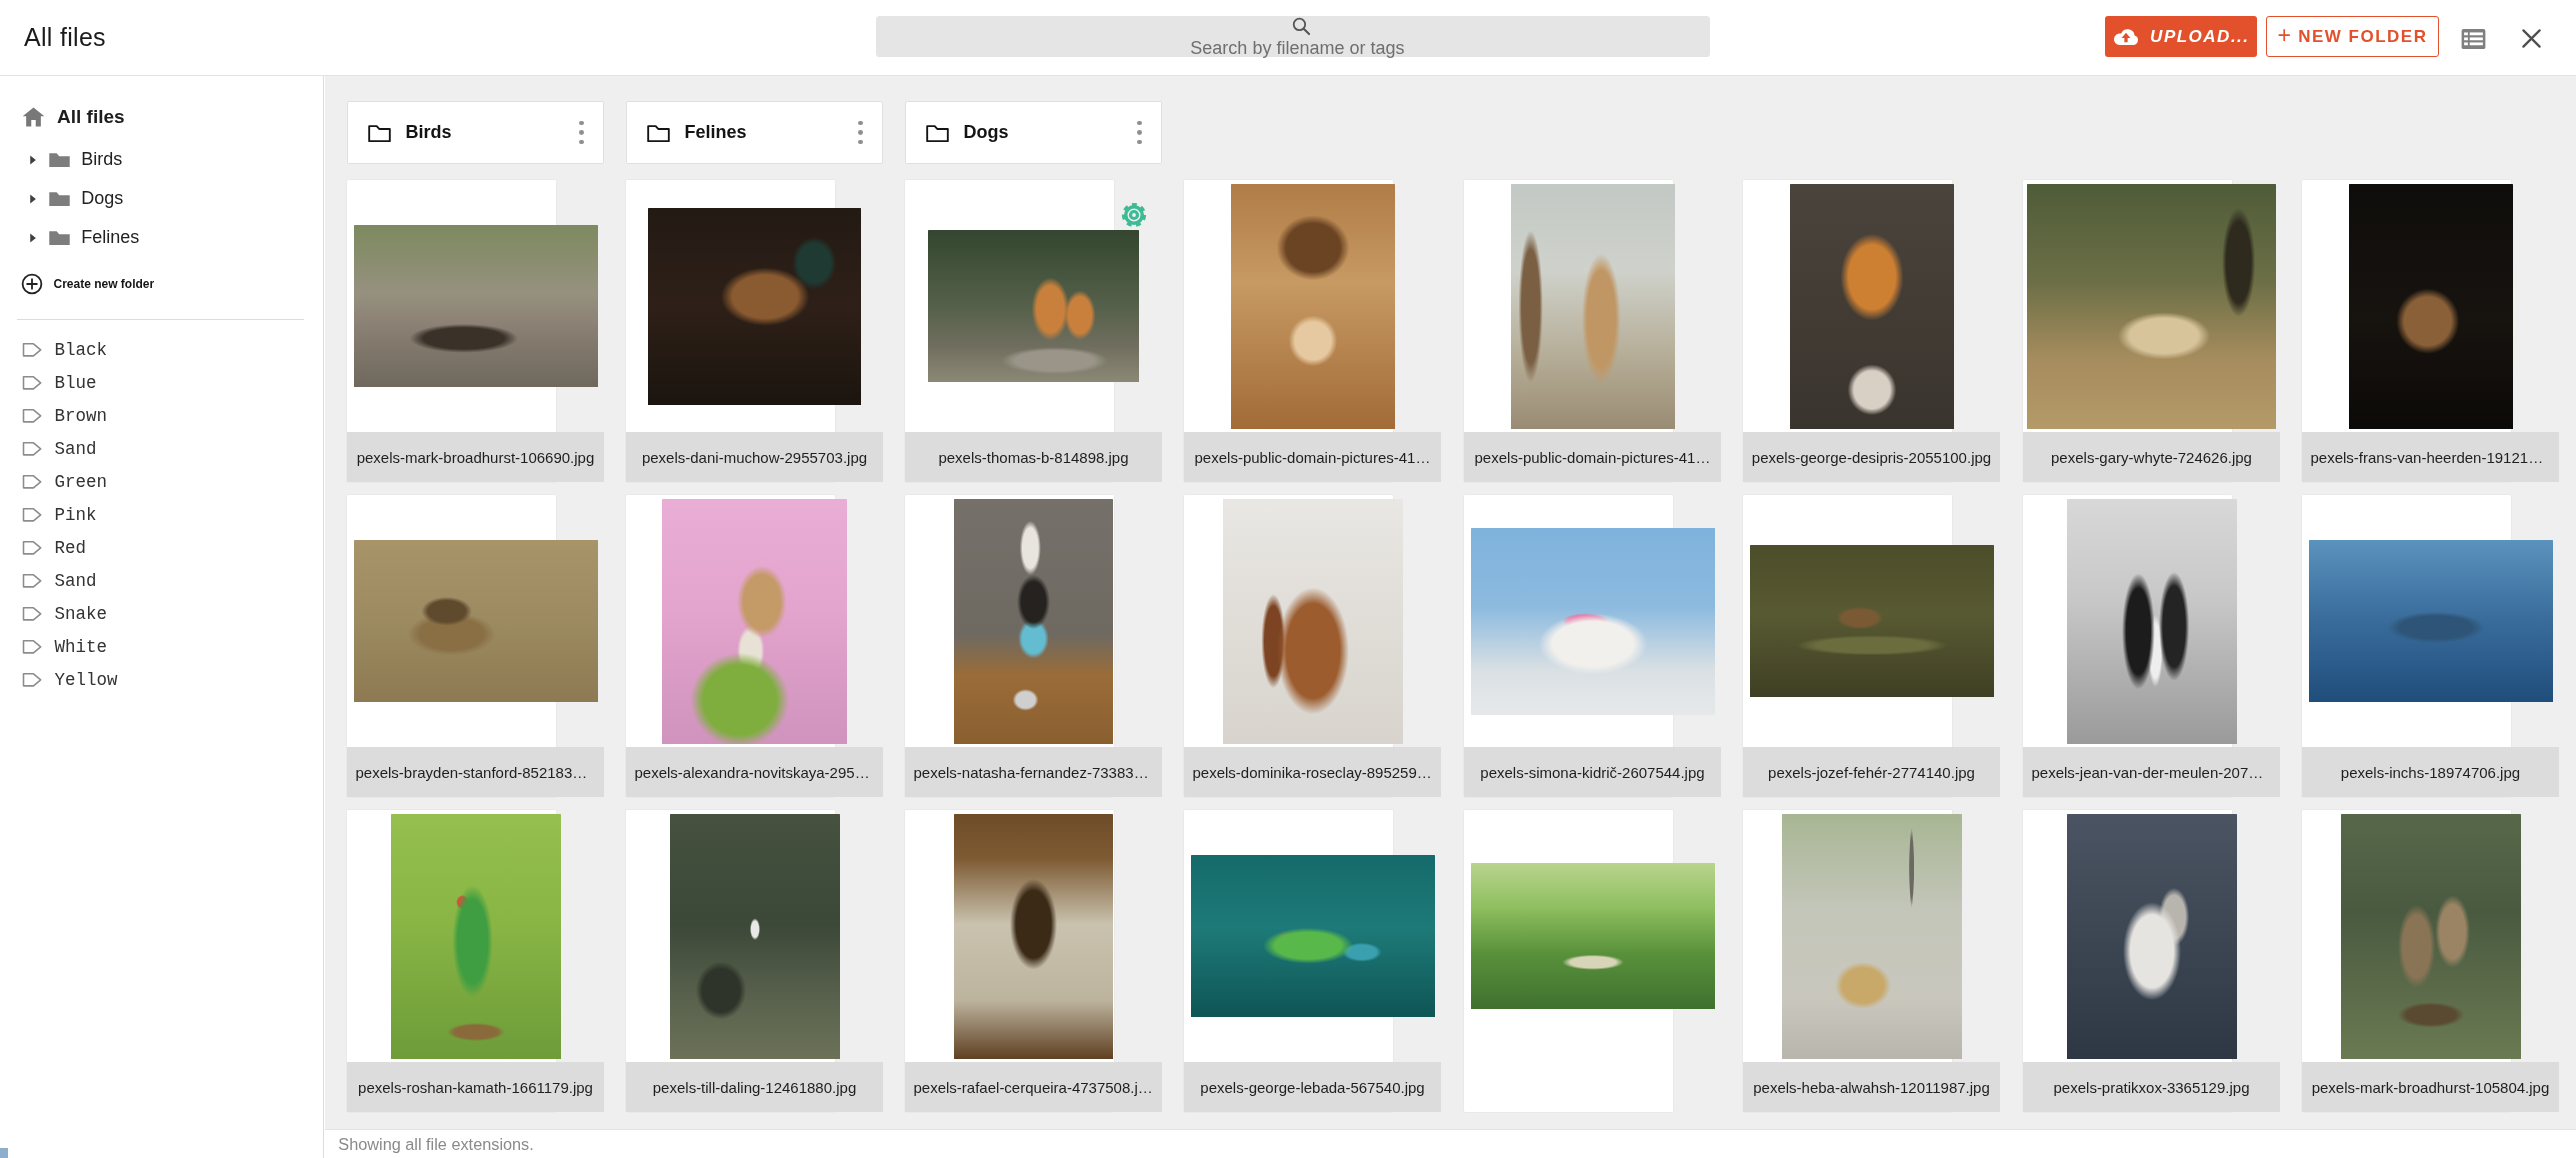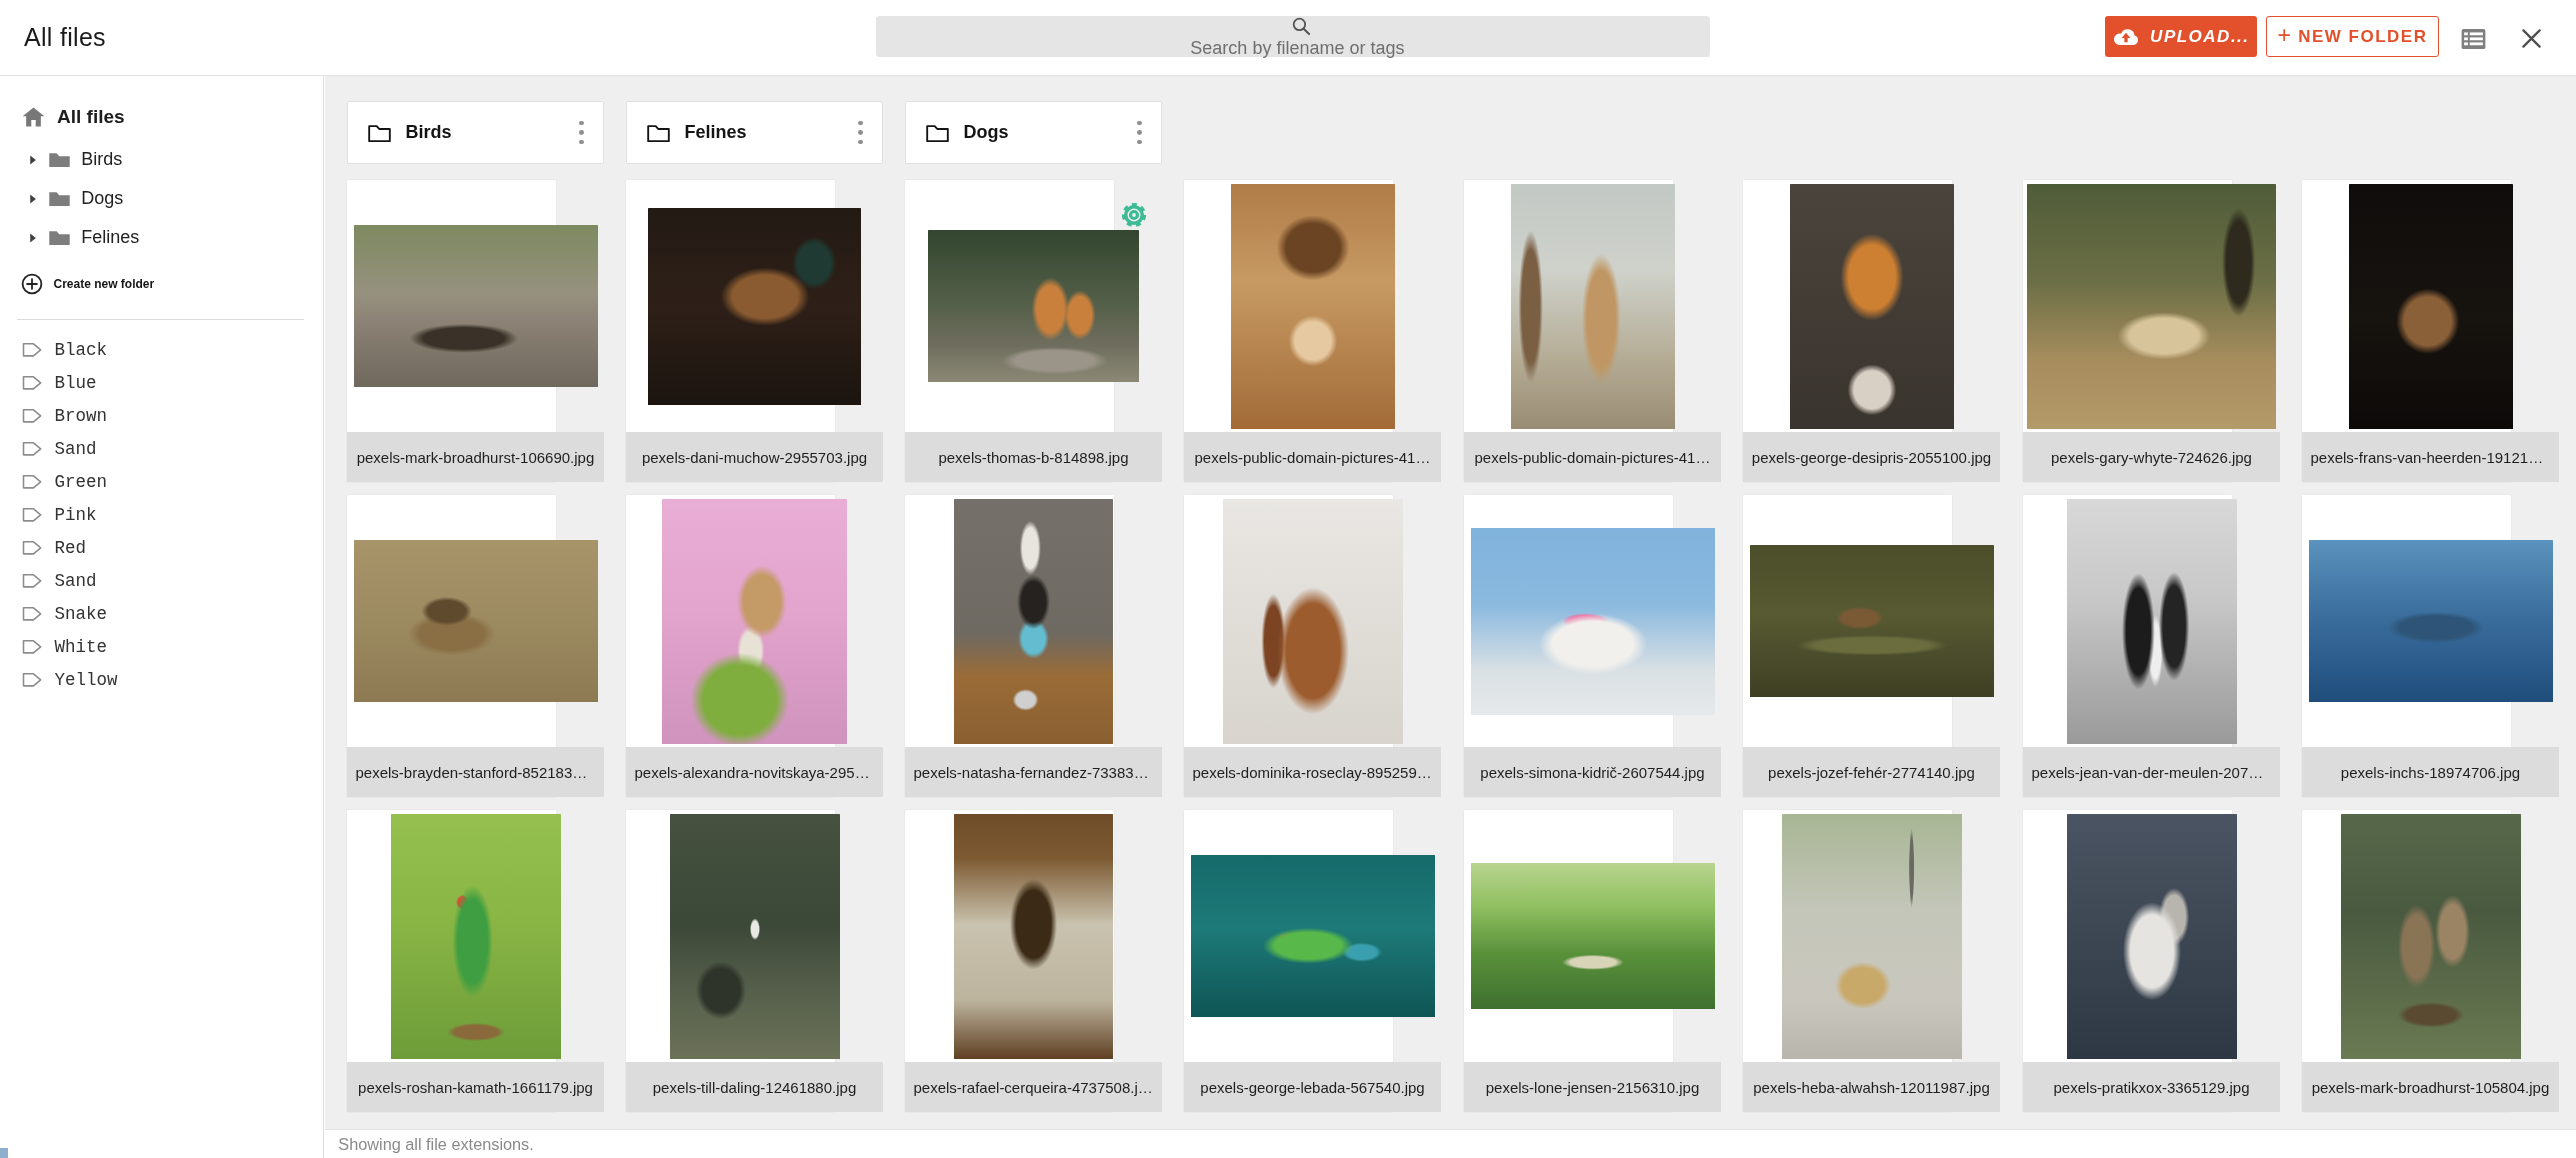--- a/index.html
+++ b/index.html
@@ -454,23 +454,20 @@
     </div>
     <div class="file-label">
           <span>pexels-george-lebada-567540.jpg</span>
         </div>
   </div>
       <div class="file-card" style="left: 1139px; top: 734px;">
     <div class="thumb-area">
       <div class="thumb" style="width: 244px; height: 146px; background: radial-gradient(17% 7% at 50% 68%, rgb(216, 212, 184) 0%, rgb(216, 212, 184) 55%, transparent 74%), linear-gradient(rgb(185, 212, 142) 0%, rgb(143, 191, 96) 30%, rgb(89, 145, 58) 62%, rgb(63, 112, 48) 100%);"></div>
 
     </div>
-    <div class="file-label">
-          <span>pexels-lone-jensen-2156310.jpg</span>
-        </div>
   </div>
       <div class="file-card" style="left: 1418px; top: 734px;">
     <div class="thumb-area">
       <div class="thumb" style="width: 180px; height: 245px; background: radial-gradient(2% 22% at 72% 22%, rgb(106, 106, 98) 0%, rgb(106, 106, 98) 55%, transparent 74%), radial-gradient(21% 13% at 45% 70%, rgb(201, 169, 106) 0%, rgb(201, 169, 106) 55%, transparent 74%), linear-gradient(rgb(168, 182, 148) 0%, rgb(196, 198, 186) 40%, rgb(201, 199, 189) 76%, rgb(184, 182, 172) 100%);"></div>
 
     </div>
     <div class="file-label">
           <span>pexels-heba-alwahsh-12011987.jpg</span>
         </div>
   </div>

